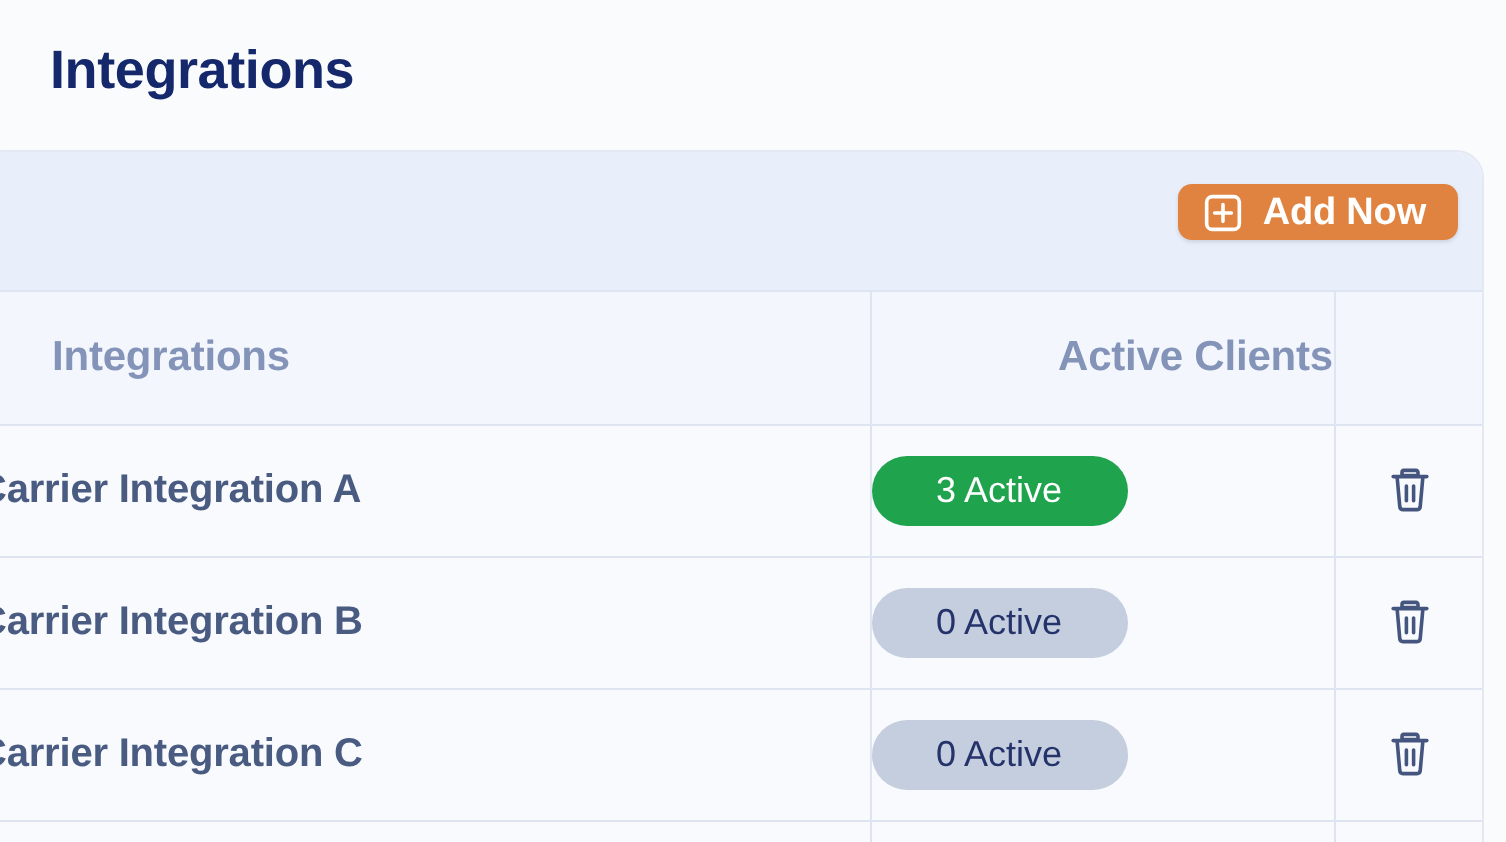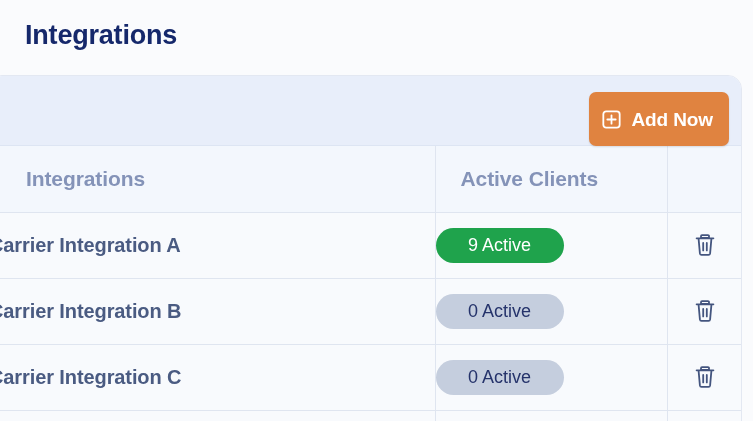--- a/index.html
+++ b/index.html
@@ -67,21 +67,21 @@
     letter-spacing: -0.2px;
     color: #15286b;
     line-height: 28px;
     white-space: nowrap;
   }
 
   .add-now-button {
     position: absolute;
     right: 12px;
     top: 16px;
-    height: 54px;
+    height: 28px;
     padding: 0 16px 0 13px;
     background: #e08340;
     border: none;
     border-radius: 7px;
     display: flex;
     align-items: center;
     gap: 10px;
     cursor: pointer;
     box-shadow: 0 1px 2px rgba(0,0,0,0.12);
   }
@@ -123,21 +123,21 @@
   .table thead th:last-child { border-right: none; }
 
   .th-label {
     font-size: 21px;
     font-weight: bold;
     color: #8493b8;
     letter-spacing: -0.1px;
     white-space: nowrap;
   }
   .th-name   .th-label { padding-left: 37px; }
-  .th-active .th-label { padding-left: 25px; }
+  .th-active .th-label { padding-left: 25px; text-align: right; }
 
   .table tbody td {
     height: 66px;
     padding: 0;
     background: #f8fafd;
     vertical-align: middle;
     border-bottom: 1px solid #dfe5f0;
     border-right: 1px solid #dfe5f0;
     box-sizing: border-box;
   }
@@ -231,21 +231,21 @@
           <th class="th-actions">
             <div class="th-label"></div>
           </th>
         </tr>
       </thead>
       <tbody>
 
         <tr>
           <td class="cell-name">Carrier Integration A</td>
           <td class="cell-active">
-            <span class="badge badge-active">9 Active</span>
+            <span class="badge badge-active">3 Active</span>
           </td>
           <td class="cell-actions">
             <button class="trash-button">
               <span class="trash-icon">
                 <svg viewBox="0 0 24 26" width="24" height="26" aria-hidden="true">
                   <path d="M9 3.2 h6 a1 1 0 0 1 1 1 v1.6 h-8 V4.2 a1 1 0 0 1 1 -1 z" fill="none" stroke="#44557f" stroke-width="1.8" stroke-linejoin="round"></path>
                   <path d="M3.6 6.3 H20.4" stroke="#44557f" stroke-width="1.8" stroke-linecap="round"></path>
                   <path d="M5.6 6.9 L6.9 21.4 a1.6 1.6 0 0 0 1.6 1.4 h7 a1.6 1.6 0 0 0 1.6 -1.4 L18.4 6.9" fill="none" stroke="#44557f" stroke-width="1.8" stroke-linejoin="round"></path>
                   <path d="M10.2 11 V18.4 M13.8 11 V18.4" stroke="#44557f" stroke-width="1.8" stroke-linecap="round"></path>
                 </svg>

